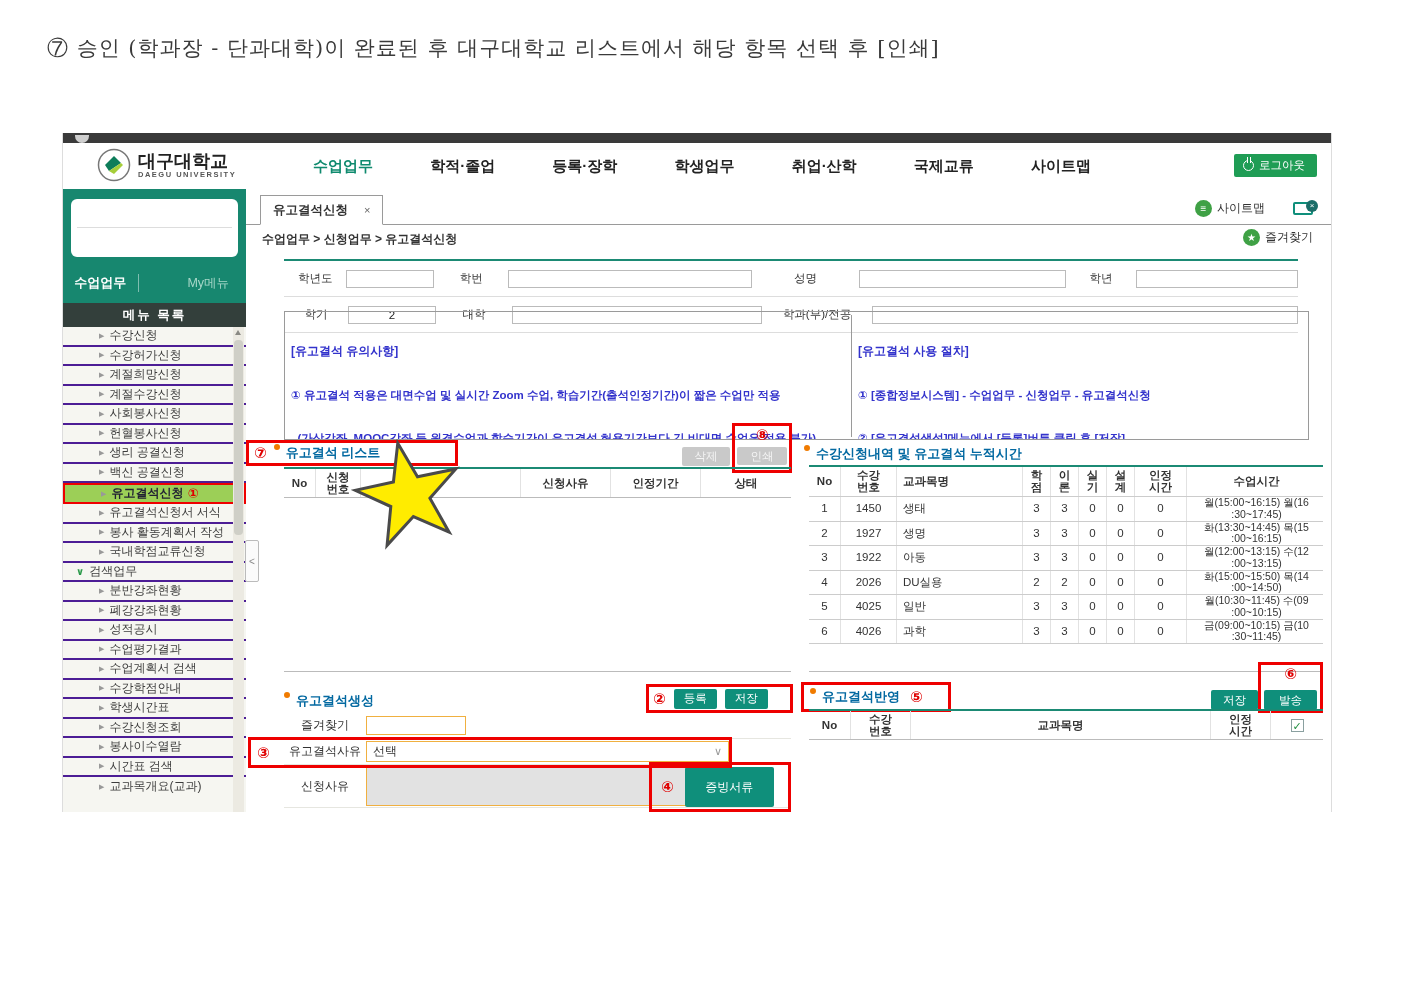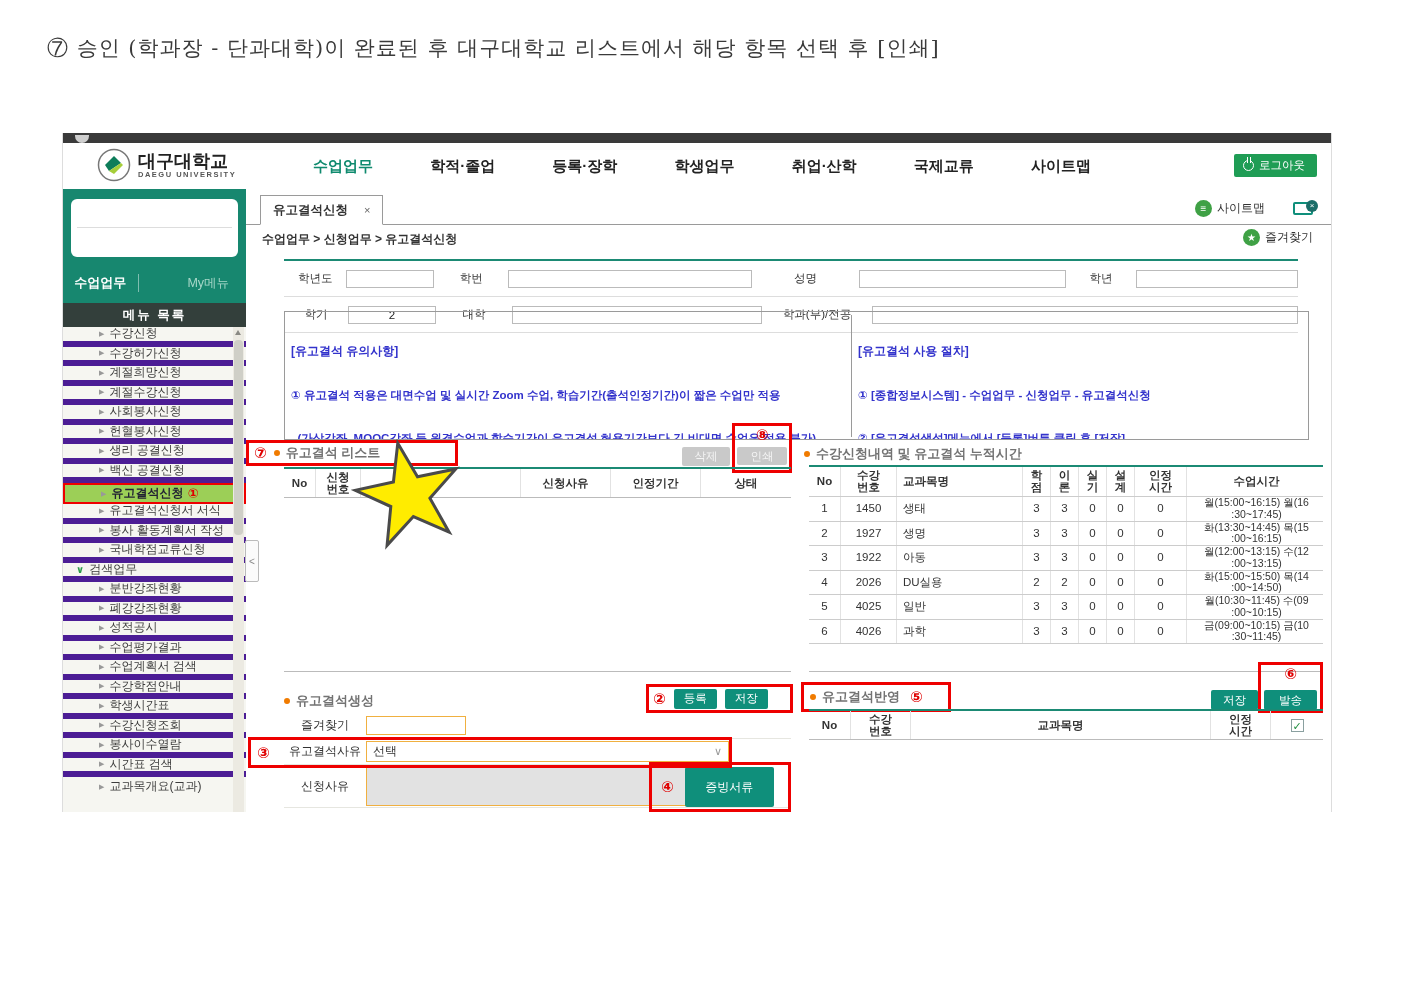--- a/index.html
+++ b/index.html
@@ -28,21 +28,21 @@
 
   
   .sidebar { position:absolute; left:0; top:56px; width:183px; bottom:0; background:#17876f; }
   .side-profile { position:absolute; left:8px; top:10px; width:167px; height:58px; background:#fff; border-radius:6px; }
   .side-profile .line { position:absolute; left:6px; right:6px; top:28px; border-top:1px solid #ddd; }
   .side-tabs { position:absolute; left:0; top:82px; width:100%; height:24px; display:flex; align-items:center; }
   .side-tab-l { width:50%; text-align:center; color:#fff; font-weight:bold; font-size:13px; border-right:1px solid rgba(255,255,255,.45); }
   .side-tab-r { width:50%; text-align:center; color:#a8d8c9; font-size:12.5px;margin-left:32px; }
   .side-menu-header { position:absolute; left:0; top:114px; width:100%; height:24px; background:#333f3b; color:#fff; font-weight:bold; font-size:12.5px; display:flex; align-items:center; justify-content:center; letter-spacing:2px; }
   .side-menu { position:absolute; left:0; top:138px; width:100%; bottom:0; background:#f6f6f1; overflow:hidden; }
-  .menu-item { height:19.5px; display:flex; align-items:center; padding-left:36px; font-size:12px; color:#3c3c3c; border-bottom:6px solid #4c1d95; background:#f6f6f1; cursor:pointer; }
+  .menu-item { height:19.5px; display:flex; align-items:center; padding-left:36px; font-size:12px; color:#3c3c3c; border-bottom:2px solid #4c1d95; background:#f6f6f1; cursor:pointer; }
   .menu-item .arr { font-size:7px; color:#999; margin-right:5px; }
   .menu-group { padding-left:13px; }
   .menu-group .garr { color:#2a9a4a; font-weight:bold; font-size:10px; margin-right:5px; }
   .menu-item.active { background:#9ccf57; border:2px solid #ee0000; font-weight:bold; color:#223; height:21px; }
   .menu-item.active .badge { color:#e00000; margin-left:4px; font-size:13px; }
   .menu-item.clipped { border-bottom:none; }
   .side-scroll { position:absolute; right:2px; top:0; width:11px; bottom:0; background:#eceae2; }
   .side-scroll .up { position:absolute; top:3px; left:2px; width:0; height:0; border-left:3.5px solid transparent; border-right:3.5px solid transparent; border-bottom:5px solid #8a8a84; }
   .side-scroll .thumb { position:absolute; top:13px; left:1px; width:9px; height:195px; background:#cfcfc7; border-radius:4px; }
 
@@ -69,21 +69,21 @@
   .sf-input { height:18px; border:1px solid #bbb; background:#fff; font-size:11.5px; padding:0 3px; color:#333; }
   .sf-val { height:18px; border:1px solid #bbb; background:#fff; font-size:11.5px; display:flex; align-items:center; justify-content:center; }
 
   
   .notice { position:absolute; left:38px; top:60px; width:1025px; height:129px; border:1px solid #9a9a9a; overflow:hidden; }
   .notice-col { position:absolute; top:3px; bottom:2px; font-size:11.5px; font-weight:bold; color:#3333cc; line-height:14.5px; white-space:pre; }
   .notice-left { left:6px; width:552px; }
   .notice-right { left:566px; right:4px; border-left:1px solid #9a9a9a; padding-left:6px; }
   .notice-title { font-size:12px; }
 
-  .sect-title { display:flex; align-items:center; gap:6px; font-size:13px; font-weight:bold; color:#737373; }
+  .sect-title { display:flex; align-items:flex-start; gap:6px; font-size:13px; font-weight:bold; color:#0369a1; }
   .bullet { width:4px; height:4px; border:3px solid #f07b00; border-radius:50%; background:#fff; display:inline-block; }
   .rnum { color:#e00000; font-weight:bold; font-size:15px; font-family:"DejaVu Sans",sans-serif; }
   .redbox { position:absolute; border:3px solid #ee0000; }
 
   .btn-teal { background:#0f8f7b; color:#fff; font-size:11.5px; display:flex; align-items:center; justify-content:center; border-radius:2px; cursor:pointer; border:none; }
   .btn-gray { background:#c9c9c9; color:#f4f4f4; font-size:11.5px; display:flex; align-items:center; justify-content:center; border-radius:2px; cursor:pointer; border:none; }
 
   
   .ltbl { position:absolute; left:38px; top:216px; width:507px; border-top:2px solid #1b8a74; }
   .ltbl-head { display:flex; border-bottom:1px solid #bbb; height:29px; }

